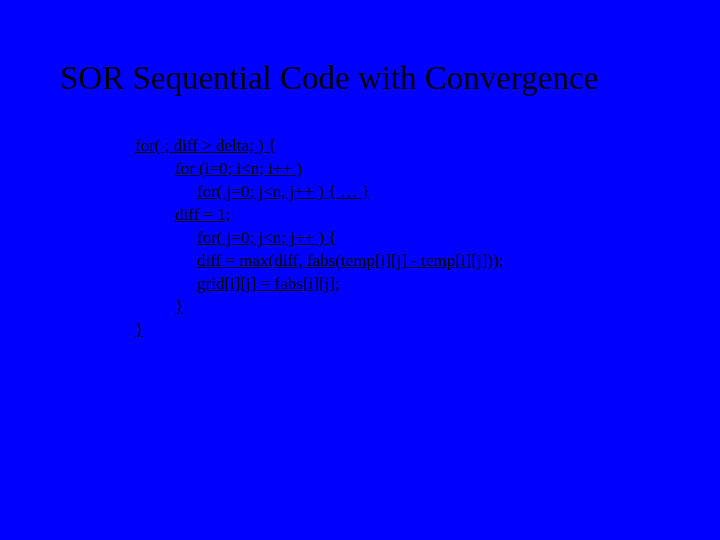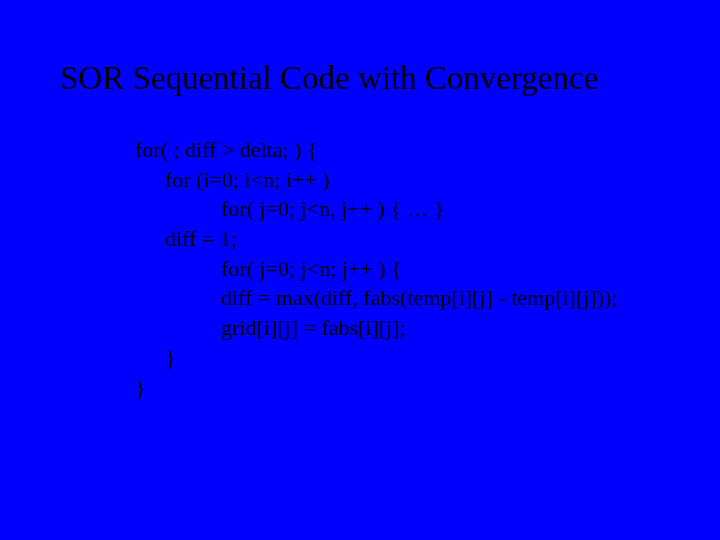--- a/index.html
+++ b/index.html
@@ -17,26 +17,27 @@
     box-sizing: border-box;
     padding: 60px 0 0 60px;
     color: #000;
   }
   .title {
     font-size: 33px;
     margin: 0 0 38px 0;
     font-weight: normal;
   }
   .code {
-    font-size: 22px;
+    font-size: 17px;
     line-height: 1.35;
     margin-left: 75px;
+    text-decoration: underline;
   }
-  .i1 { margin-left: 30px; }
-  .i2 { margin-left: 86px; }
+  .i1 { margin-left: 40px; }
+  .i2 { margin-left: 62px; }
 </style>
 </head>
 <body>
 
 <div class="slide">
   <h1 class="title">SOR Sequential Code with Convergence</h1>
   <div class="code">
     <div>for( ; diff &gt; delta; ) {</div>
     <div class="i1">for (i=0; i&lt;n; i++ )</div>
     <div class="i2">for( j=0; j&lt;n, j++ ) { … }</div>

